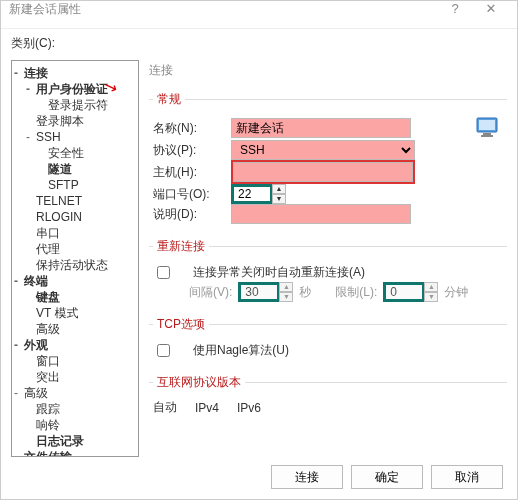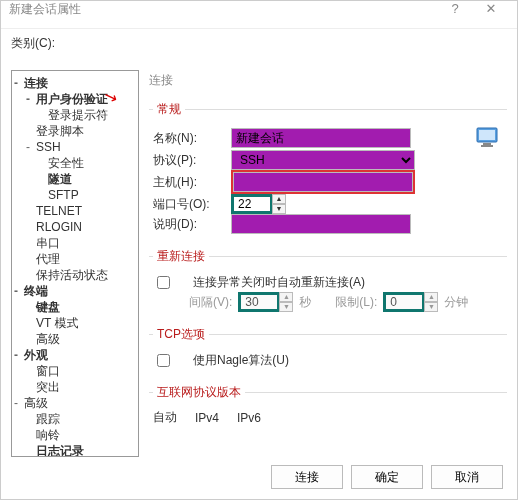--- a/index.html
+++ b/index.html
@@ -2,34 +2,34 @@
 <html><head>
 <meta charset="utf-8">
 <style>
   * { box-sizing: border-box; font-family: "Microsoft YaHei", "Segoe UI", sans-serif; font-size: 12px; }
   body { margin: 0; background: #fff; color: #333; }
   .window { width: 518px; height: 500px; border: 1px solid #ccc; display: flex; flex-direction: column; }
   .titlebar { height: 28px; display: flex; padding: 0 8px; border-bottom: 1px solid #eee; }
   .titlebar .title { flex: 1; color: #888; }
   .titlebar .btn { width: 36px; text-align: center; color: #888; font-size: 13px; }
   .body { flex: 1; display: flex; flex-direction: column; padding: 6px 10px 10px 10px; overflow: hidden; }
-  .cat-label { margin-bottom: 18px; }
+  .cat-label { margin-bottom: 8px; }
   .main { flex: 1; display: flex; gap: 10px; overflow: hidden; }
   .tree { width: 128px; border: 1px solid #999; padding: 4px 2px; overflow: auto; line-height: 16px; position: relative; }
   .tn { white-space: nowrap; cursor: default; }
   .tn .exp { display: inline-block; width: 10px; color: #666; }
   .tn.bold { font-weight: 700; }
   .arrow { position: absolute; left: 92px; top: 18px; color: #d00; font-size: 16px; transform: rotate(-20deg); pointer-events: none; }
   .panel { flex: 1; display: flex; flex-direction: column; overflow: auto; }
   .panel-title { color: #888; padding: 2px 0 6px 0; }
   fieldset { border: 1px solid #ddd; border-width: 1px 0 0 0; margin: 6px 0 2px 0; padding: 8px 4px 6px 4px; }
   legend { padding: 0 4px; color: #b91c1c; }
   .row { display: flex; align-items: center; margin: 0 0; }
   .lbl { width: 78px; color: #333; }
-  .val input[type=text], .val select { border: 1px solid #bbb; height: 20px; padding: 1px 4px; background: #a21caf; }
+  .val input[type=text], .val select { border: 1px solid #bbb; height: 20px; padding: 1px 4px; background: #fca5a5; }
   .val input[type=text] { width: 180px; }
   .val select { width: 184px; }
   .host-wrap { border: 2px solid #d33; padding: 0; display: inline-block; }
   .host-wrap input { border: 1px solid #bbb; width: 178px; height: 18px; }
   .spin { display: inline-flex; align-items: center; }
   .spin input { width: 42px; height: 20px; border: 3px solid #0f766e; text-align: left; padding: 0 4px; }
   .spin .btns { display: flex; flex-direction: column; margin-left: -1px; }
   .spin .btns span { width: 14px; height: 10px; border: 1px solid #bbb; font-size: 7px; line-height: 8px; text-align: center; background: #f4f4f4; }
   .disabled { color: #999; }
   .radio-row label, .chk-row label { display: inline-flex; align-items: center; gap: 20px; margin-right: 18px; }

